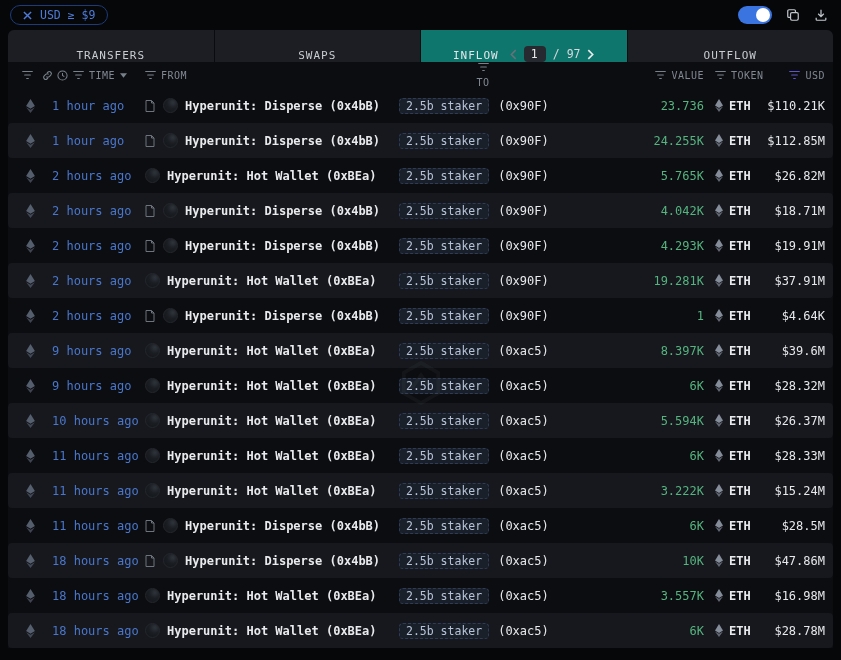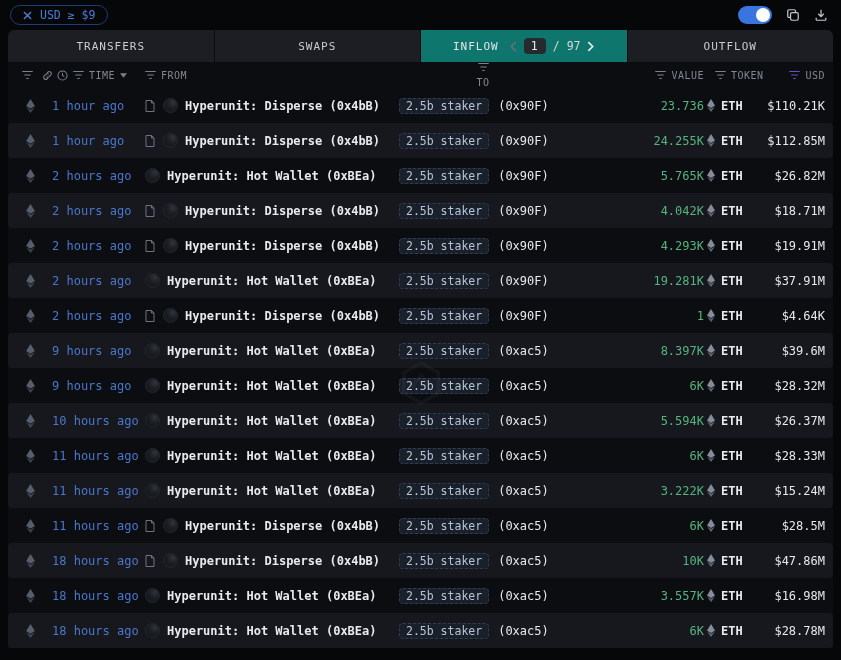--- a/index.html
+++ b/index.html
@@ -21,21 +21,21 @@
   .filter-chip svg { display:block; }
   .topbar-right { display:flex; align-items:center; gap:14px; color:#c3c7cd; }
   .toggle { width:34px; height:18px; background:#3a74e0; border-radius:10px; position:relative; cursor:pointer; }
   .toggle .knob { width:14px; height:14px; background:#fff; border-radius:50%; position:absolute; right:2px; top:2px; }
   .icon-btn { display:flex; cursor:pointer; color:#c3c7cd; }
 
   
   .panel { margin:0 8px; background:#0c0d11; border-radius:6px 6px 0 0; }
   .tabbar { display:flex; height:32px; border-radius:6px 6px 0 0; overflow:hidden; }
   .tab {
-    flex:1; display:flex; align-items:center; justify-content:center; gap:11px;
+    flex:1; display:flex; align-items:flex-end; justify-content:center; gap:11px;
     background:#1c1e23; color:#c9cdd2; font-size:11px; letter-spacing:1px;
     cursor:pointer; border-right:1px solid #0a0b0e;
   }
   .tab:last-child { border-right:none; }
   .tab.active { background:#0f766e; color:#e3e5e8; }
   .pager { display:flex; align-items:center; gap:7px; font-size:11.5px; }
   .chev { display:flex; color:#6a7078; cursor:pointer; }
   .chev.white { color:#e8eaec; }
   .page-box { background:#26292f; border-radius:4px; padding:1px 7px; color:#e8eaec; cursor:pointer; }
   .page-sep,.page-total { color:#d6d9dd; letter-spacing:0; }
@@ -67,21 +67,21 @@
   .doc { display:flex; width:11px; color:#6d747d; flex:none; }
   .avatar { width:15px; height:15px; border-radius:50%; flex:none;
             background:radial-gradient(circle at 68% 28%, #2f343c 0%, #1a1d22 45%, #121418 100%);
             border:1px solid #24272d; }
   .from-name { cursor:pointer; }
   .c-to { width:168px; display:flex; align-items:center; gap:9px; white-space:nowrap; }
   .to-chip { background:#1a2029; border:1px dashed #2e3c58; border-radius:4px;
              padding:0px 6px; color:#b6c3d8; font-size:11.5px; cursor:pointer; }
   .to-addr { color:#e8eaed; cursor:pointer; }
   .c-value { width:137px; text-align:right; color:#55b47f; }
-  .c-token { width:63px; display:flex; align-items:center; gap:6px; padding-left:3px;
+  .c-token { width:63px; display:flex; align-items:center; gap:6px; padding-left:11px;
              color:#e8eaed; font-weight:bold; }
   .c-token .tok-ic { display:flex; color:#8b93a1; }
   .c-usd { width:58px; text-align:right; color:#e6e8eb; }
 
   
   .watermark {
     position:absolute; left:50%; top:295px; transform:translate(-50%,-50%);
     display:flex; align-items:center; gap:20px; pointer-events:none;
     color:rgba(148,158,173,0.055);
     font-family:"Liberation Sans", sans-serif; font-weight:bold;

